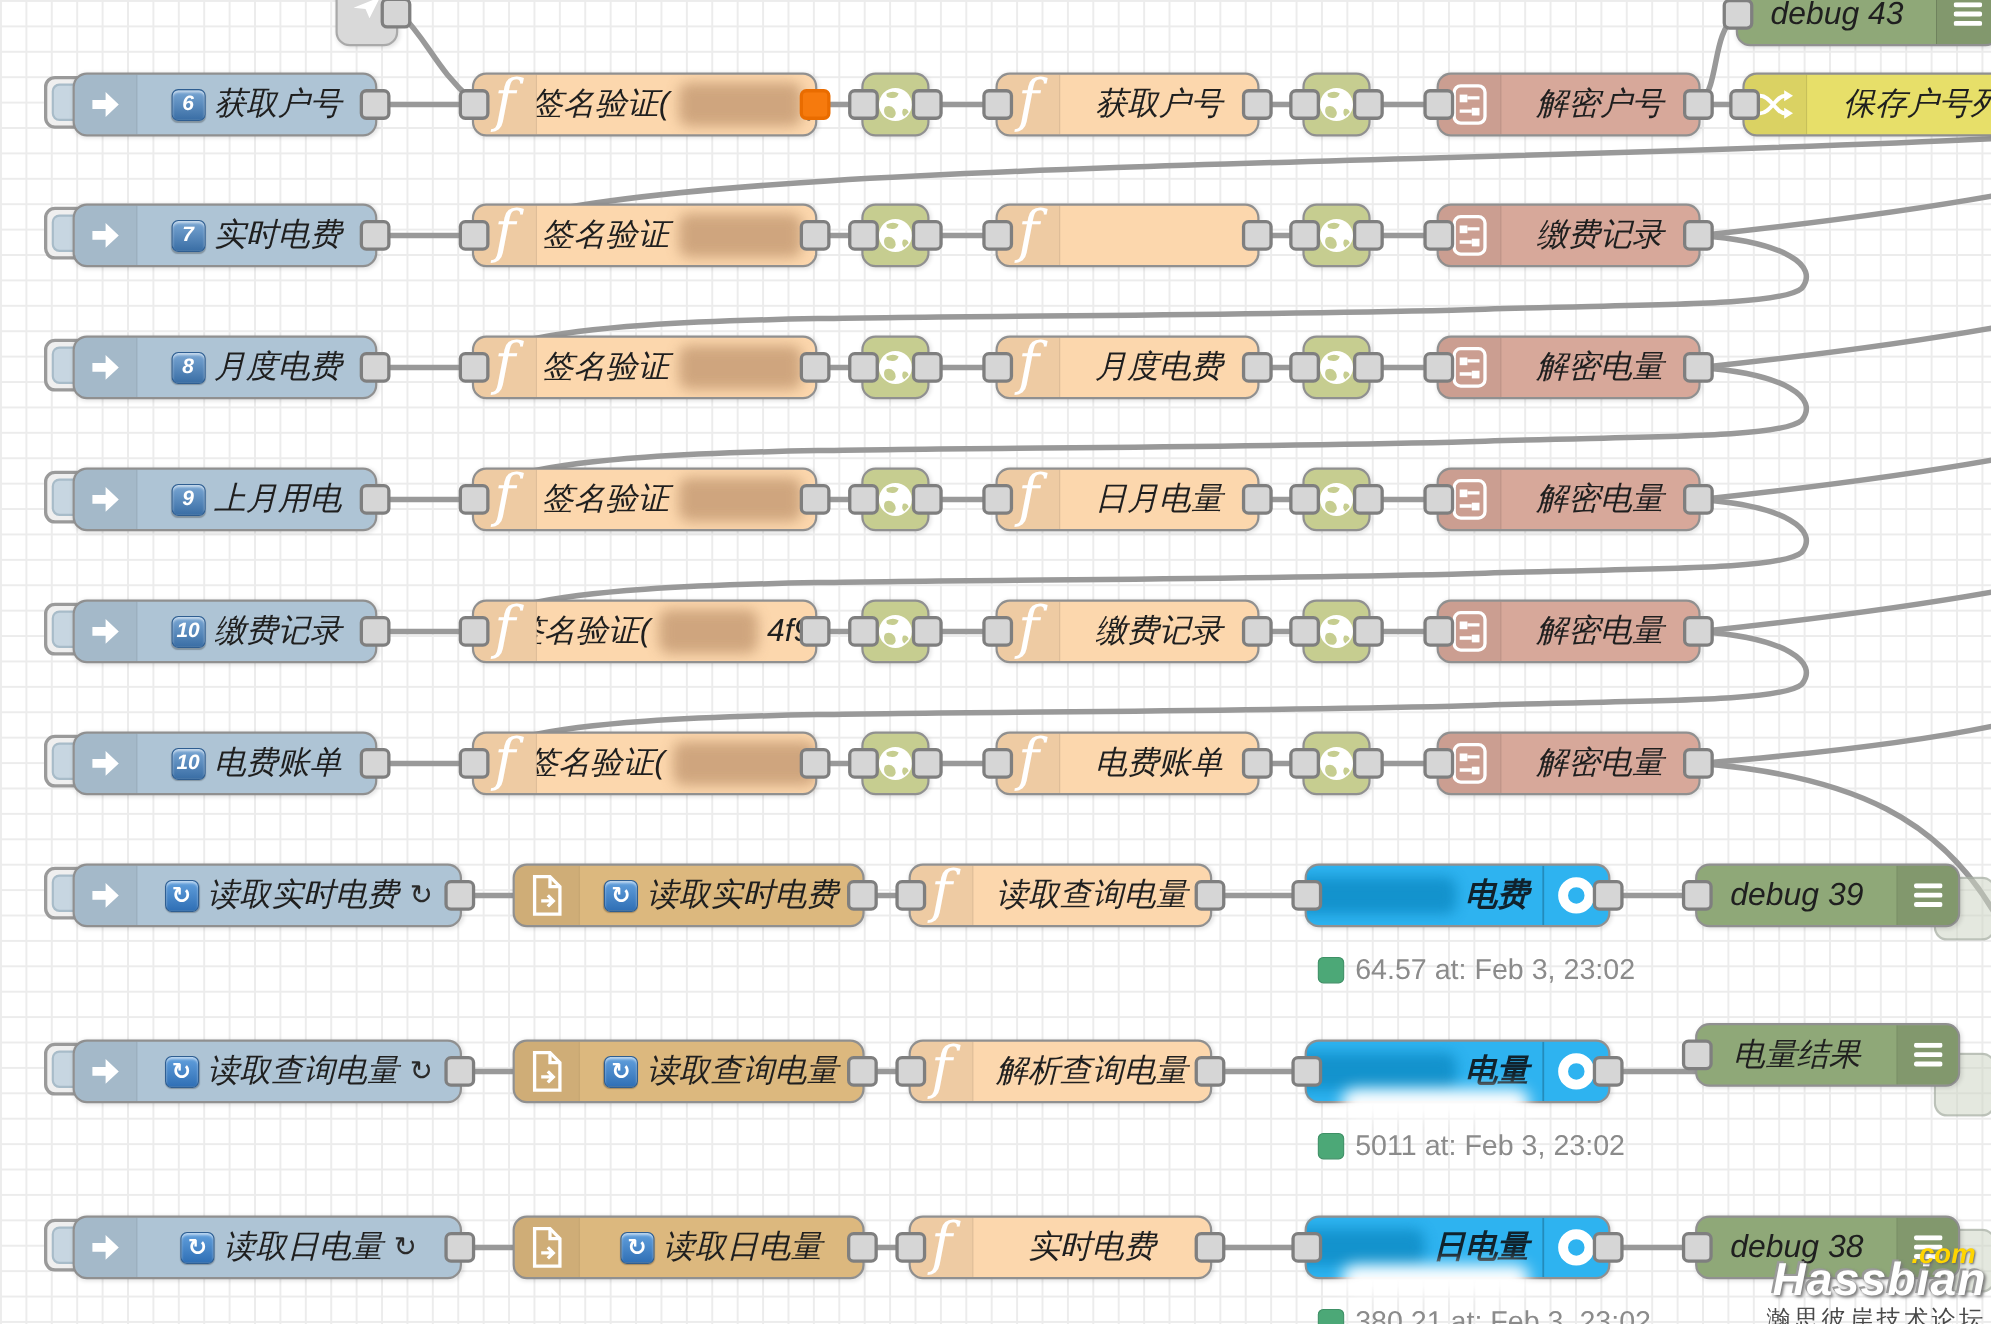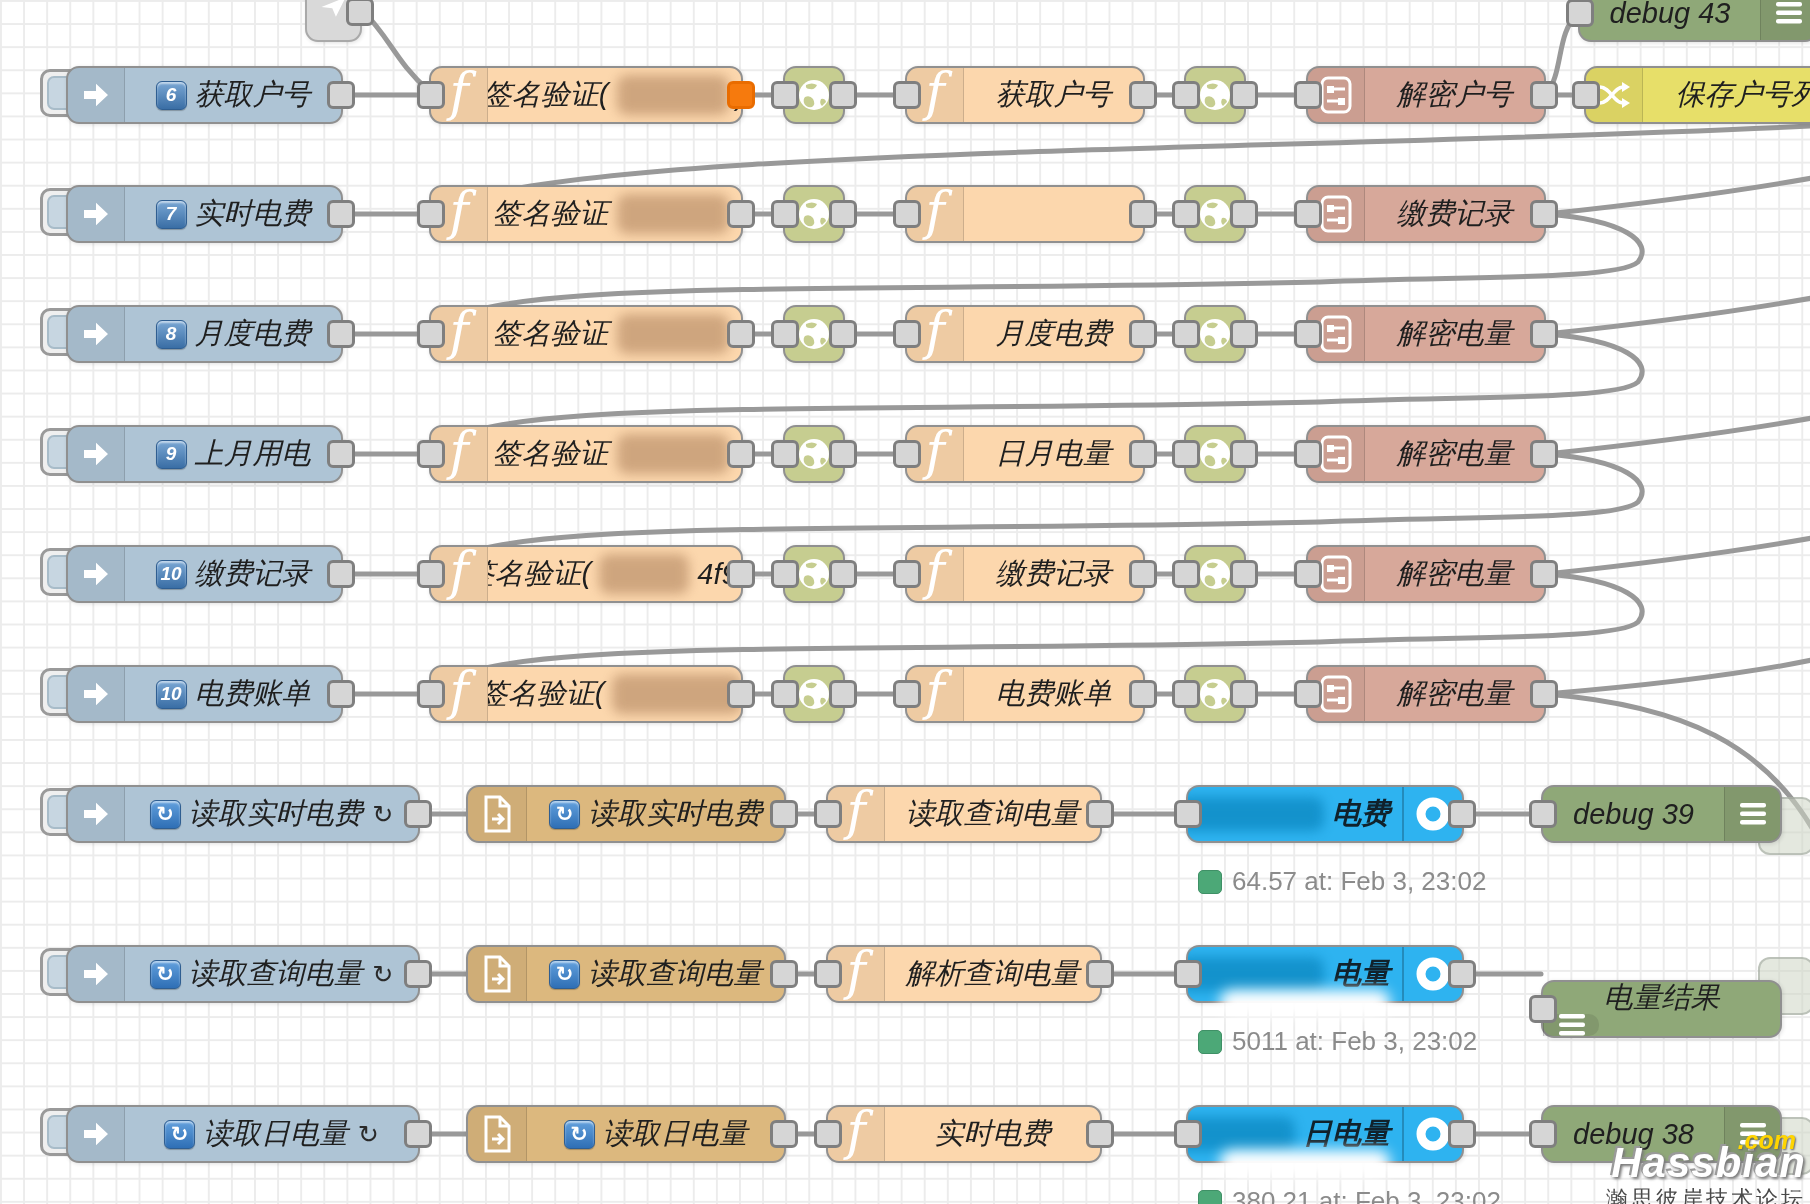--- a/index.html
+++ b/index.html
@@ -764,21 +764,21 @@
     <div class="rsec">
         <svg width="36" height="36" viewBox="0 0 36 36">
           <circle cx="18" cy="18" r="12" fill="none" stroke="#fff" stroke-width="9"></circle>
         </svg>
       </div>
     <span class="port in"></span>
     <span class="port out"></span>
   </div>
   <div class="smudge" style="left:1220px;top:990px;width:170px;height:26px;"></div>
   <div class="ghost" style="left:1758px;top:957px;"></div>
-  <div class="node debug" style="left:1541px;top:980px;width:241px;flex-direction:column;">
+  <div class="node debug" style="left:1541px;top:930px;width:241px;">
     <div class="lbl">
         <span>电量结果</span>
       </div>
     <div class="rsec">
       <svg width="26" height="22" viewBox="0 0 26 22">
           <rect y="0" width="26" height="4.5" rx="2" fill="#fff"></rect>
           <rect y="8.5" width="26" height="4.5" rx="2" fill="#fff"></rect>
           <rect y="17" width="26" height="4.5" rx="2" fill="#fff"></rect>
         </svg>
     </div>

